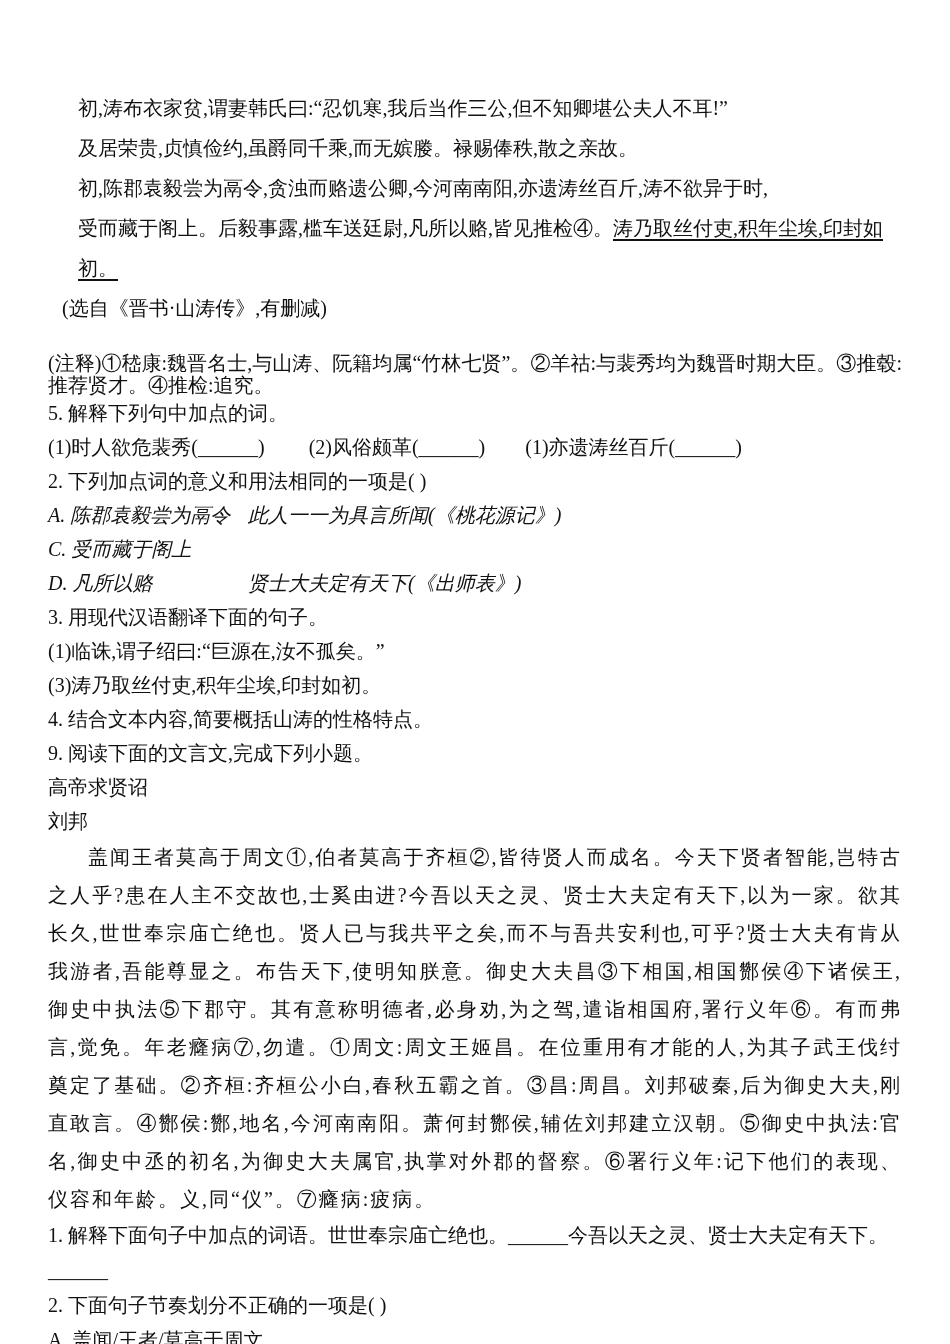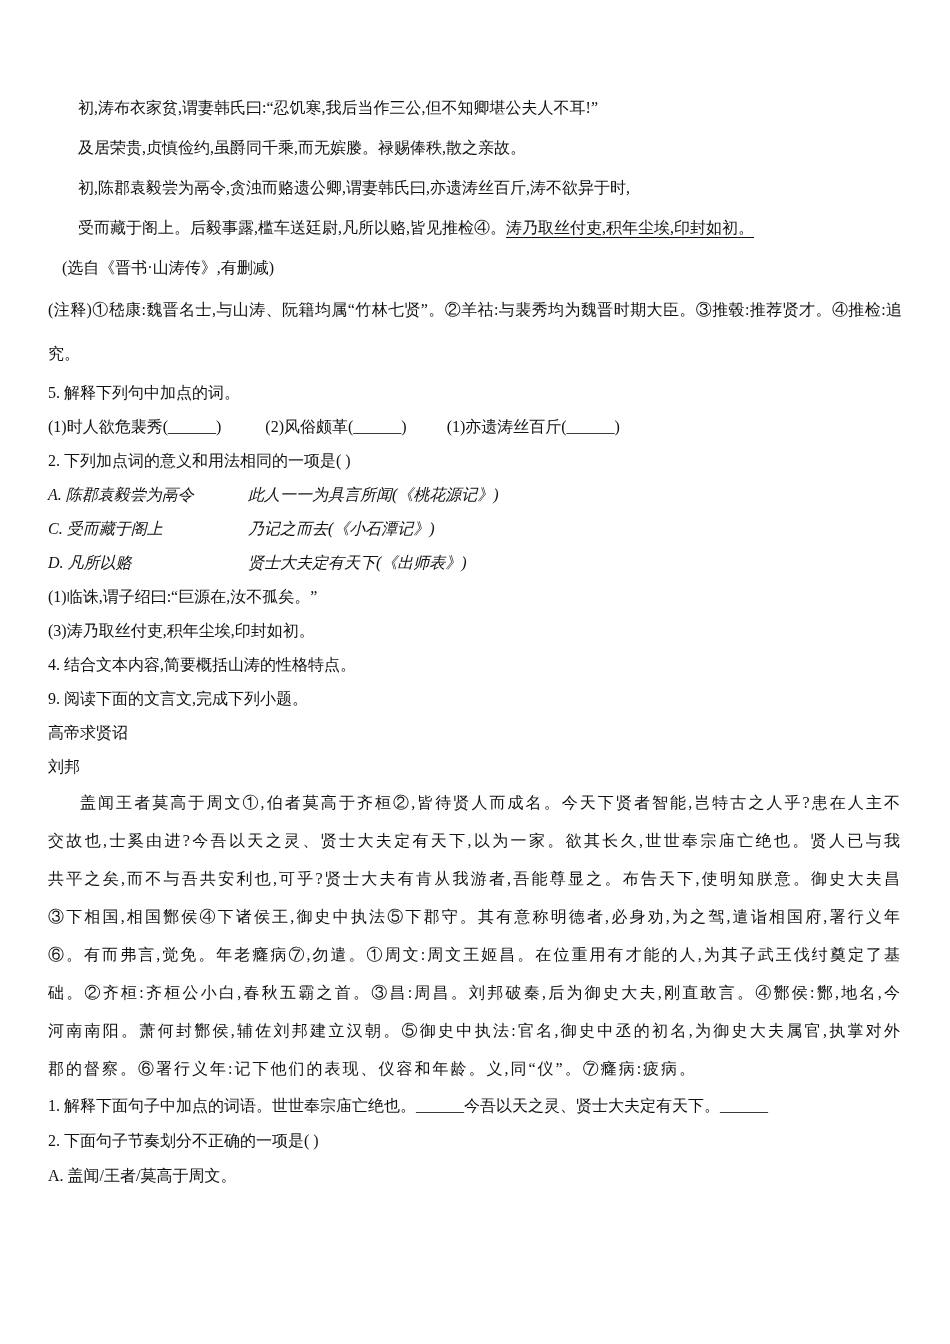--- a/index.html
+++ b/index.html
@@ -9,21 +9,21 @@
   }
   .page {
     position: relative;
     width: 950px;
     height: 1344px;
     margin: 0 auto;
     background: #ffffff;
     box-sizing: border-box;
     padding: 88px 48px 0 48px;
     font-family: "Liberation Serif", "DejaVu Serif", serif;
-    font-size: 16px;
+    font-size: 20px;
     color: #111111;
     overflow: hidden;
   }
   p { margin: 0; }
 
   
   .quote-line {
     padding-left: 30px;
     line-height: 40px;
     text-align: left;
@@ -31,22 +31,23 @@
   .source-line {
     padding-left: 14px;
     line-height: 40px;
   }
   .underlined {
     text-decoration: underline;
     text-underline-offset: 4px;
   }
 
   .notes-line {
-    line-height: 44px;
+    line-height: 22px;
     text-align: justify;
+    margin-top: 24px;
   }
 
   .qa-line {
     line-height: 34px;
   }
 
   .items-row {
     line-height: 34px;
     white-space: nowrap;
   }
@@ -81,45 +82,45 @@
     line-height: 35px;
   }
 </style>
 </head>
 <body>
 
 <div class="page">
 
   <p class="quote-line">初,涛布衣家贫,谓妻韩氏曰:“忍饥寒,我后当作三公,但不知卿堪公夫人不耳!”</p>
   <p class="quote-line">及居荣贵,贞慎俭约,虽爵同千乘,而无嫔媵。禄赐俸秩,散之亲故。</p>
-  <p class="quote-line">初,陈郡袁毅尝为鬲令,贪浊而赂遗公卿,谓妻韩氏曰,亦遗涛丝百斤,涛不欲异于时,</p>
+  <p class="quote-line">初,陈郡袁毅尝为鬲令,贪浊而赂遗公卿,今河南南阳,亦遗涛丝百斤,涛不欲异于时,</p>
   <p class="quote-line"><span>受而藏于阁上。后毅事露,槛车送廷尉,凡所以赂,皆见推检④。</span><span class="underlined">涛乃取丝付吏,积年尘埃,印封如初。</span></p>
   <p class="source-line">(选自《晋书·山涛传》,有删减)</p>
 
   <p class="notes-line">(注释)①嵇康:魏晋名士,与山涛、阮籍均属“竹林七贤”。②羊祜:与裴秀均为魏晋时期大臣。③推毂:推荐贤才。④推检:追究。</p>
 
   <p class="qa-line">5. 解释下列句中加点的词。</p>
   <p class="items-row">
     <span class="item-1">(1)时人欲危裴秀(______)</span><span class="item-2">(2)风俗颇革(______)</span><span>(1)亦遗涛丝百斤(______)</span>
   </p>
 
   <p class="qa-line">2. 下列加点词的意义和用法相同的一项是(    )</p>
   <div class="opt-row">
     <span class="opt-left">A. 陈郡袁毅尝为鬲令</span>
       <span class="opt-right">此人一一为具言所闻(《桃花源记》)</span>
   </div>
   <div class="opt-row">
     <span class="opt-left">C. 受而藏于阁上</span>
-      <span class="opt-right">乃记之而去(《小石潭记》)</span>
   </div>
   <div class="opt-row">
     <span class="opt-left">D. 凡所以赂</span>
       <span class="opt-right">贤士大夫定有天下(《出师表》)</span>
   </div>
 
+  <p class="qa-line">3. 用现代汉语翻译下面的句子。</p>
   <p class="qa-line">(1)临诛,谓子绍曰:“巨源在,汝不孤矣。”</p>
   <p class="qa-line">(3)涛乃取丝付吏,积年尘埃,印封如初。</p>
 
   <p class="qa-line">4. 结合文本内容,简要概括山涛的性格特点。</p>
 
   <p class="qa-line">9. 阅读下面的文言文,完成下列小题。</p>
   <p class="p2-title">高帝求贤诏</p>
   <p class="p2-author">刘邦</p>
   <p class="p2-body">盖闻王者莫高于周文①,伯者莫高于齐桓②,皆待贤人而成名。今天下贤者智能,岂特古之人乎?患在人主不交故也,士奚由进?今吾以天之灵、贤士大夫定有天下,以为一家。欲其长久,世世奉宗庙亡绝也。贤人已与我共平之矣,而不与吾共安利也,可乎?贤士大夫有肯从我游者,吾能尊显之。布告天下,使明知朕意。御史大夫昌③下相国,相国酂侯④下诸侯王,御史中执法⑤下郡守。其有意称明德者,必身劝,为之驾,遣诣相国府,署行义年⑥。有而弗言,觉免。年老癃病⑦,勿遣。①周文:周文王姬昌。在位重用有才能的人,为其子武王伐纣奠定了基础。②齐桓:齐桓公小白,春秋五霸之首。③昌:周昌。刘邦破秦,后为御史大夫,刚直敢言。④酂侯:酂,地名,今河南南阳。萧何封酂侯,辅佐刘邦建立汉朝。⑤御史中执法:官名,御史中丞的初名,为御史大夫属官,执掌对外郡的督察。⑥署行义年:记下他们的表现、仪容和年龄。义,同“仪”。⑦癃病:疲病。</p>
 

